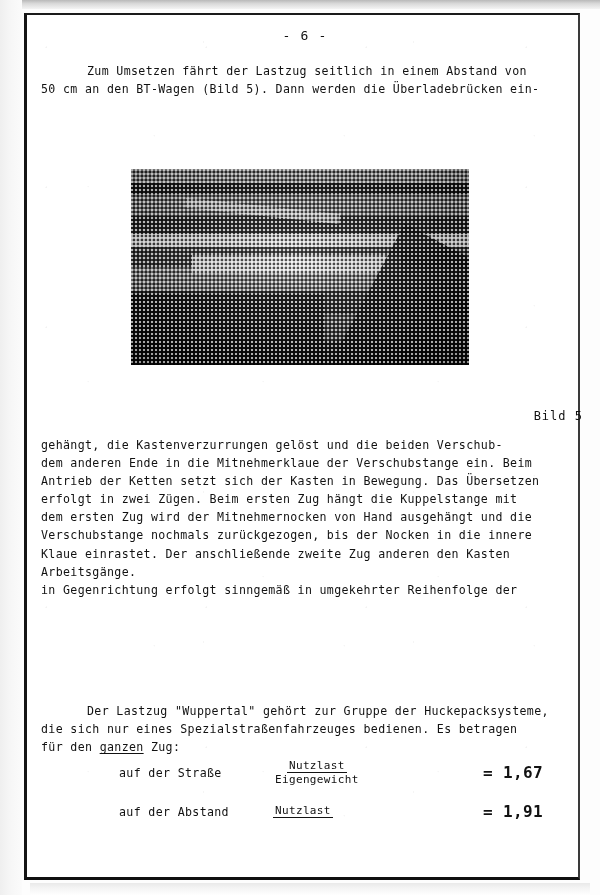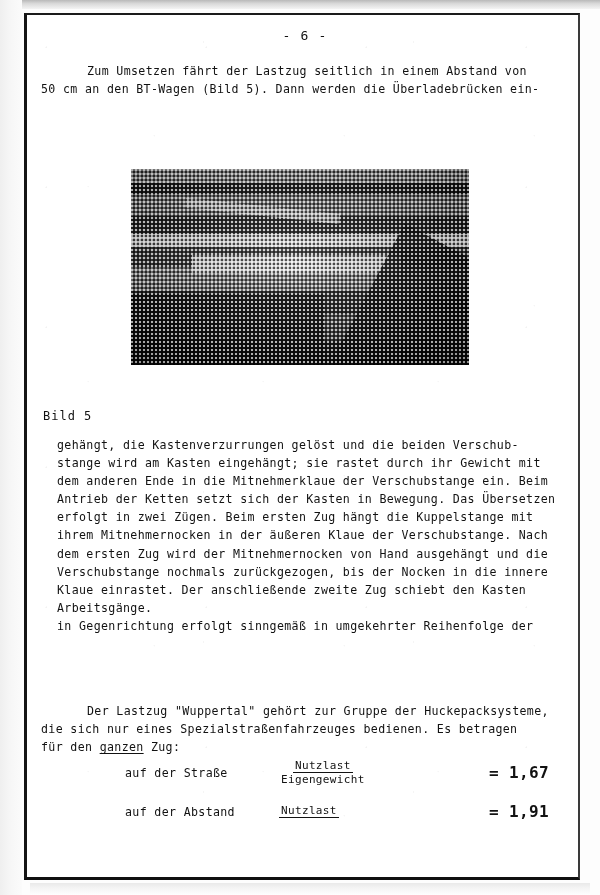--- a/index.html
+++ b/index.html
@@ -169,46 +169,46 @@
     opacity: .85;
   }
   
   #photo-vignette {
     position: absolute; inset: 0;
     background: radial-gradient(ellipse at 48% 45%, rgba(255,255,255,.12) 0%, rgba(0,0,0,.18) 78%, rgba(0,0,0,.34) 100%);
   }
 
   #figure-caption {
     position: absolute;
-    left: 16px; top: 394px;
+    left: 0; top: 394px;
     width: 556px;
-    text-align: left;
+    text-align: right;
     font-size: 12px;
     letter-spacing: 1px;
   }
 
   
-  #body-block { position: absolute; left: 0; top: 424px; width: 556px; padding-left: 16px; }
+  #body-block { position: absolute; left: 0; top: 424px; width: 556px; }
   #body-block .line {
     position: relative;
     left: 14px; top: 0;
     margin-bottom: 3.1px;
   }
 
   
   #closing-block { position: absolute; left: 0; top: 690px; width: 556px; }
   #closing-block .line {
     position: relative;
     left: 14px; top: 0;
     margin-bottom: 3.1px;
   }
   .u { text-decoration: underline; text-underline-offset: 1.5px; }
 
   
-  #ratios { position: absolute; left: 6px; top: 742px; width: 556px; }
+  #ratios { position: absolute; left: 0; top: 742px; width: 556px; }
   .ratio-row {
     position: relative;
     display: flex;
     align-items: center;
     height: 31px;
     margin-bottom: 8px;
   }
   .ratio-label {
     width: 150px;
     margin-left: 92px;
@@ -283,28 +283,26 @@
         <div id="photo-undercarriage"></div>
         <div id="photo-halftone"></div>
         <div id="photo-vignette"></div>
       </div>
     </div>
 
     <div id="figure-caption" class="tw">Bild 5</div>
 
     <div id="body-block">
       <div class="tw line">gehängt, die Kastenverzurrungen gelöst und die beiden Verschub-</div>
-      <div class="tw line">stange wird am Kasten eingehängt; sie rastet durch ihr Gewicht mit</div>
       <div class="tw line">dem anderen Ende in die Mitnehmerklaue der Verschubstange ein. Beim</div>
       <div class="tw line">Antrieb der Ketten setzt sich der Kasten in Bewegung. Das Übersetzen</div>
       <div class="tw line">erfolgt in zwei Zügen. Beim ersten Zug hängt die Kuppelstange mit</div>
-      <div class="tw line">ihrem Mitnehmernocken in der äußeren Klaue der Verschubstange. Nach</div>
       <div class="tw line">dem ersten Zug wird der Mitnehmernocken von Hand ausgehängt und die</div>
       <div class="tw line">Verschubstange nochmals zurückgezogen, bis der Nocken in die innere</div>
-      <div class="tw line">Klaue einrastet. Der anschließende zweite Zug schiebt den Kasten</div>
+      <div class="tw line">Klaue einrastet. Der anschließende zweite Zug anderen den Kasten</div>
       <div class="tw line">Arbeitsgänge.</div>
       <div class="tw line">in Gegenrichtung erfolgt sinngemäß in umgekehrter Reihenfolge der</div>
     </div>
 
     <div id="closing-block">
       <div class="tw line indent">Der Lastzug "Wuppertal" gehört zur Gruppe der Huckepacksysteme,</div>
       <div class="tw line">die sich nur eines Spezialstraßenfahrzeuges bedienen. Es betragen</div>
       <div class="tw line"><span>für den </span><span class="u">ganzen</span><span> Zug:</span></div>
     </div>
 

